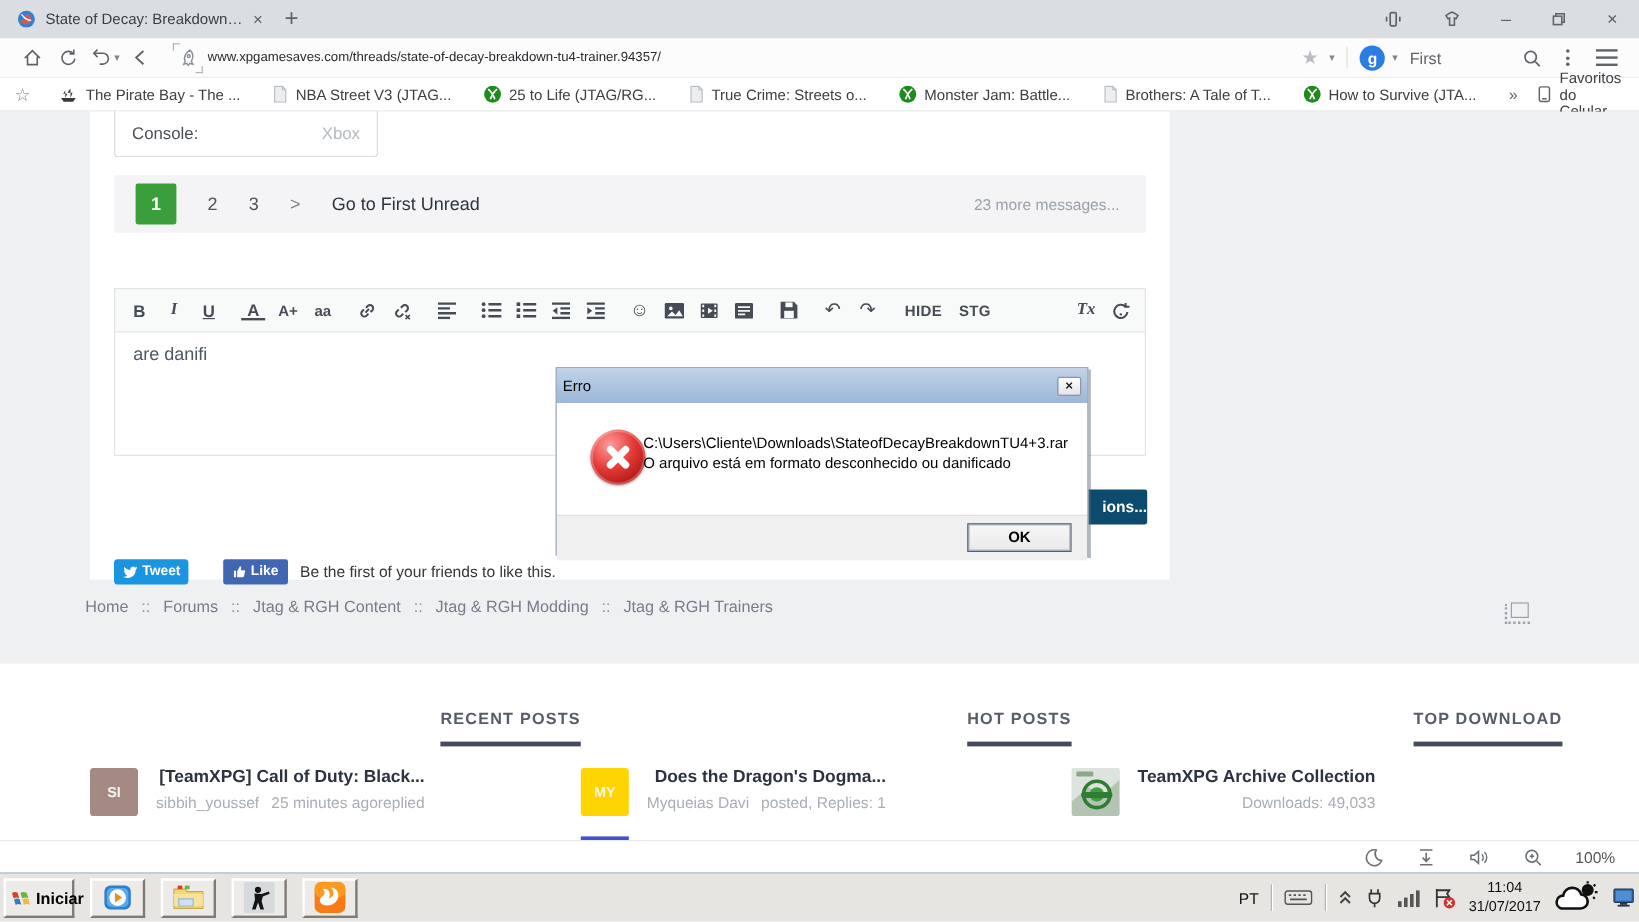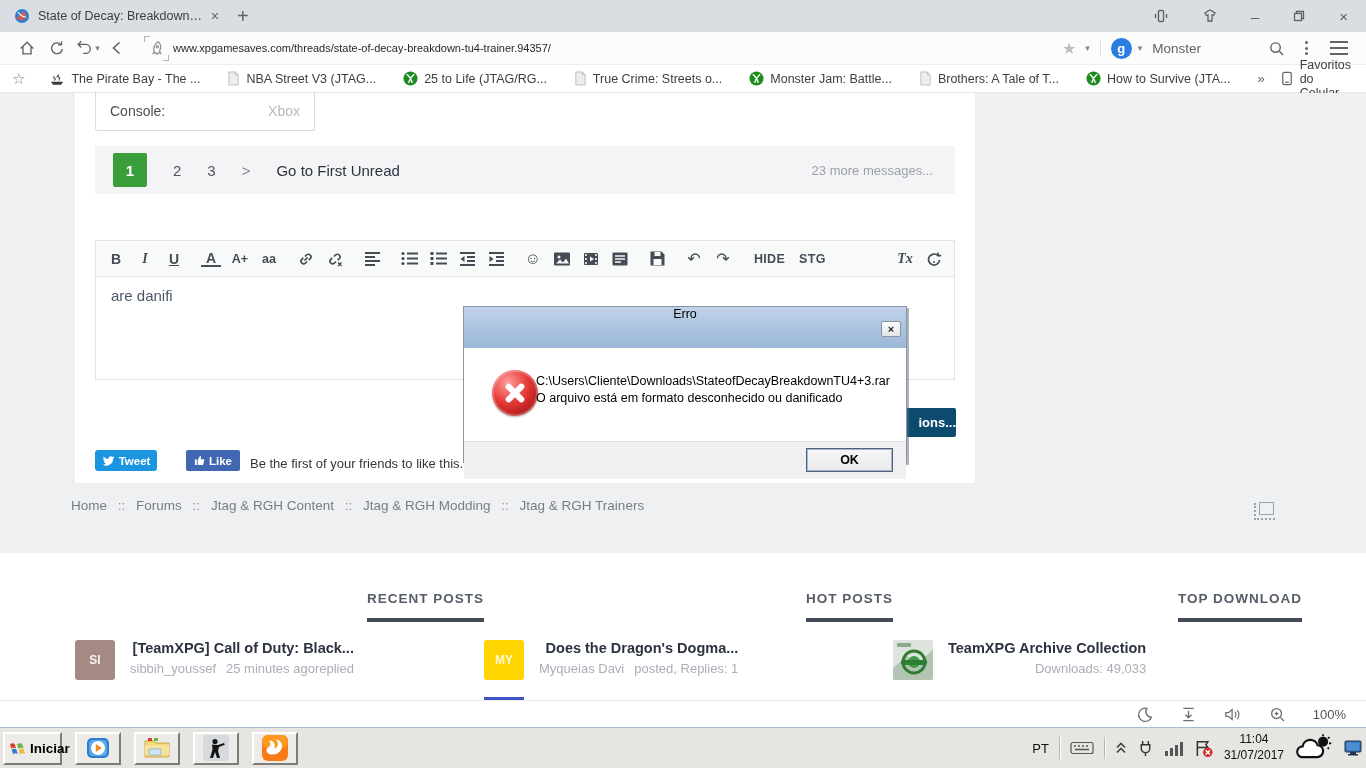--- a/index.html
+++ b/index.html
@@ -60,21 +60,21 @@
   .tbtn.un { text-decoration:underline; font-weight:bold; }
   .tbtn.colA { font-weight:bold; border-bottom:2px solid #454c55; line-height:1; height:17px; }
   .tbtn.small { font-size:12.5px; font-weight:bold; }
   .tbtn.wordbtn { font-size:12.5px; font-weight:bold; letter-spacing:.3px; margin-right:14px; }
   .tbright { margin-left:auto; display:flex; align-items:center; }
   .glyph16 { font-size:16px; line-height:1; }
   .editorbody { position:absolute; left:20px; top:183px; width:860px; height:104px; background:#fff; border:1px solid #e4e4e4; padding:10px 15px; font-size:15px; color:#4d5866; }
   .optionsbtn { position:absolute; left:801px; top:315px; width:80px; height:29px; background:#0c4a6e; color:#fff; font-weight:bold; font-size:13px; display:flex; align-items:center; justify-content:flex-end; border-radius:2px; }
 
   
-  .socialrow { position:absolute; left:20px; top:356px; height:22px; display:flex; align-items:flex-end; }
+  .socialrow { position:absolute; left:20px; top:372px; height:22px; display:flex; align-items:center; }
   .tweetbtn { width:62px; height:21px; background:#1b95e0; border-radius:3px; color:#fff; font-size:11.5px; font-weight:bold; display:flex; align-items:center; justify-content:center; gap:4px; }
   .likebtn { margin-left:29px; width:54px; height:21px; background:#4267b2; border-radius:2px; color:#fff; font-size:11.5px; font-weight:bold; display:flex; align-items:center; justify-content:center; gap:4px; }
   .liketext { margin-left:10px; font-size:13px; color:#33363b; }
 
   
   .breadcrumb { position:absolute; left:71px; top:405px; font-size:13.5px; color:#767d8a; }
   .bcsep { color:#8d94a0; margin:0 7px; }
   .layouttoggle { position:absolute; left:1259px; top:409px; width:15px; height:13px; border:1px solid #9aa2af; }
   .layouttoggle::before { content:''; position:absolute; left:-6px; top:0; height:17px; border-left:2px dotted #9aa2af; }
   .layouttoggle::after { content:''; position:absolute; left:-6px; bottom:-6px; width:21px; border-bottom:2px dotted #9aa2af; }
@@ -100,21 +100,21 @@
   .raised { background:#edebe7; border-top:2px solid #fff; border-left:2px solid #fff; border-right:2px solid #7e7c78; border-bottom:2px solid #7e7c78; }
   .startbtn { margin-left:3px; width:59px; height:33px; display:flex; align-items:center; gap:4px; padding-left:4px; font-size:13.5px; font-weight:bold; color:#000; }
   .appbtn { width:46px; height:33px; margin-left:13px; display:flex; align-items:center; justify-content:center; }
   .tray { margin-left:auto; display:flex; align-items:center; padding-right:4px; gap:10px; }
   .traytext { font-size:13px; color:#111; }
   .traydiv { width:1px; height:22px; background:#b5b3af; box-shadow:1px 0 0 #fff; }
   .trayclock { font-size:12px; color:#111; text-align:center; line-height:1.3; }
 
   
   .dialog { position:absolute; left:463px; top:306px; width:444px; height:157px; background:#fff; border:1px solid #8696a8; box-shadow:2px 2px 0 rgba(95,105,120,.5); z-index:50; }
-  .dlgtitle { height:41px; background:linear-gradient(#c0d2e8,#9bb7d7); display:flex; align-items:center; padding:0 5px; font-size:12.5px; color:#000;flex-direction:column; }
+  .dlgtitle { height:29px; background:linear-gradient(#c0d2e8,#9bb7d7); display:flex; align-items:center; padding:0 5px; font-size:12.5px; color:#000; }
   .dlgclose { margin-left:auto; width:20px; height:16px; background:linear-gradient(#fefefe,#e2e5e9); border:1px solid #8a96a5; border-radius:2px; display:flex; align-items:center; justify-content:center; font-size:11px; font-weight:bold; color:#222; }
   .dlgbody { position:relative; height:93px; background:#fff; }
   .erricon { position:absolute; left:28px; top:22px; width:46px; height:46px; border-radius:50%;
              background:radial-gradient(circle at 35% 28%, #ff9d9d, #e53935 45%, #990d0d 92%);
              box-shadow:inset 0 0 0 2px rgba(255,255,255,.25), 0 1px 2px rgba(0,0,0,.3); }
   .erricon i { position:absolute; left:11px; top:20px; width:24px; height:6px; background:#fff; border-radius:3px; }
   .erricon i:first-child { transform:rotate(45deg); }
   .erricon i:last-child { transform:rotate(-45deg); }
   .dlgtext { position:absolute; left:72px; top:25px; font-size:12.5px; color:#000; line-height:17px; white-space:nowrap; }
   .dlgfoot { height:38px; background:#f0f0f0; border-top:1px solid #dfdfdf; position:relative; }
@@ -190,21 +190,21 @@
           <path d="M12 2c3 2 4 7 1.5 11l1.5 3-3-1-1.5 2-1.5-2-3 1 1.5-3C5 9 9 4 12 2z"></path>
           <circle cx="11" cy="8" r="1.4"></circle>
         </svg>
     </span>
     <span class="urltext">www.xpgamesaves.com/threads/state-of-decay-breakdown-tu4-trainer.94357/</span>
     <span class="navicon" style="color:#b9bec4;font-size:16px;">★</span>
     <span class="caret">▾</span>
     <span class="vdiv"></span>
     <span class="gbadge">g</span>
     <span class="caret" style="margin-left:6px;">▾</span>
-    <span class="searchlabel">Monster</span>
+    <span class="searchlabel">First</span>
     <span class="navicon">
       <svg width="17" height="17" viewBox="0 0 18 18" fill="none" stroke="#5f6368" stroke-width="1.5">
           <circle cx="8" cy="8" r="5"></circle>
           <path d="M12 12l4 4"></path>
         </svg>
     </span>
     <span class="dots3">
         <i></i>
         <i></i>
         <i></i>

